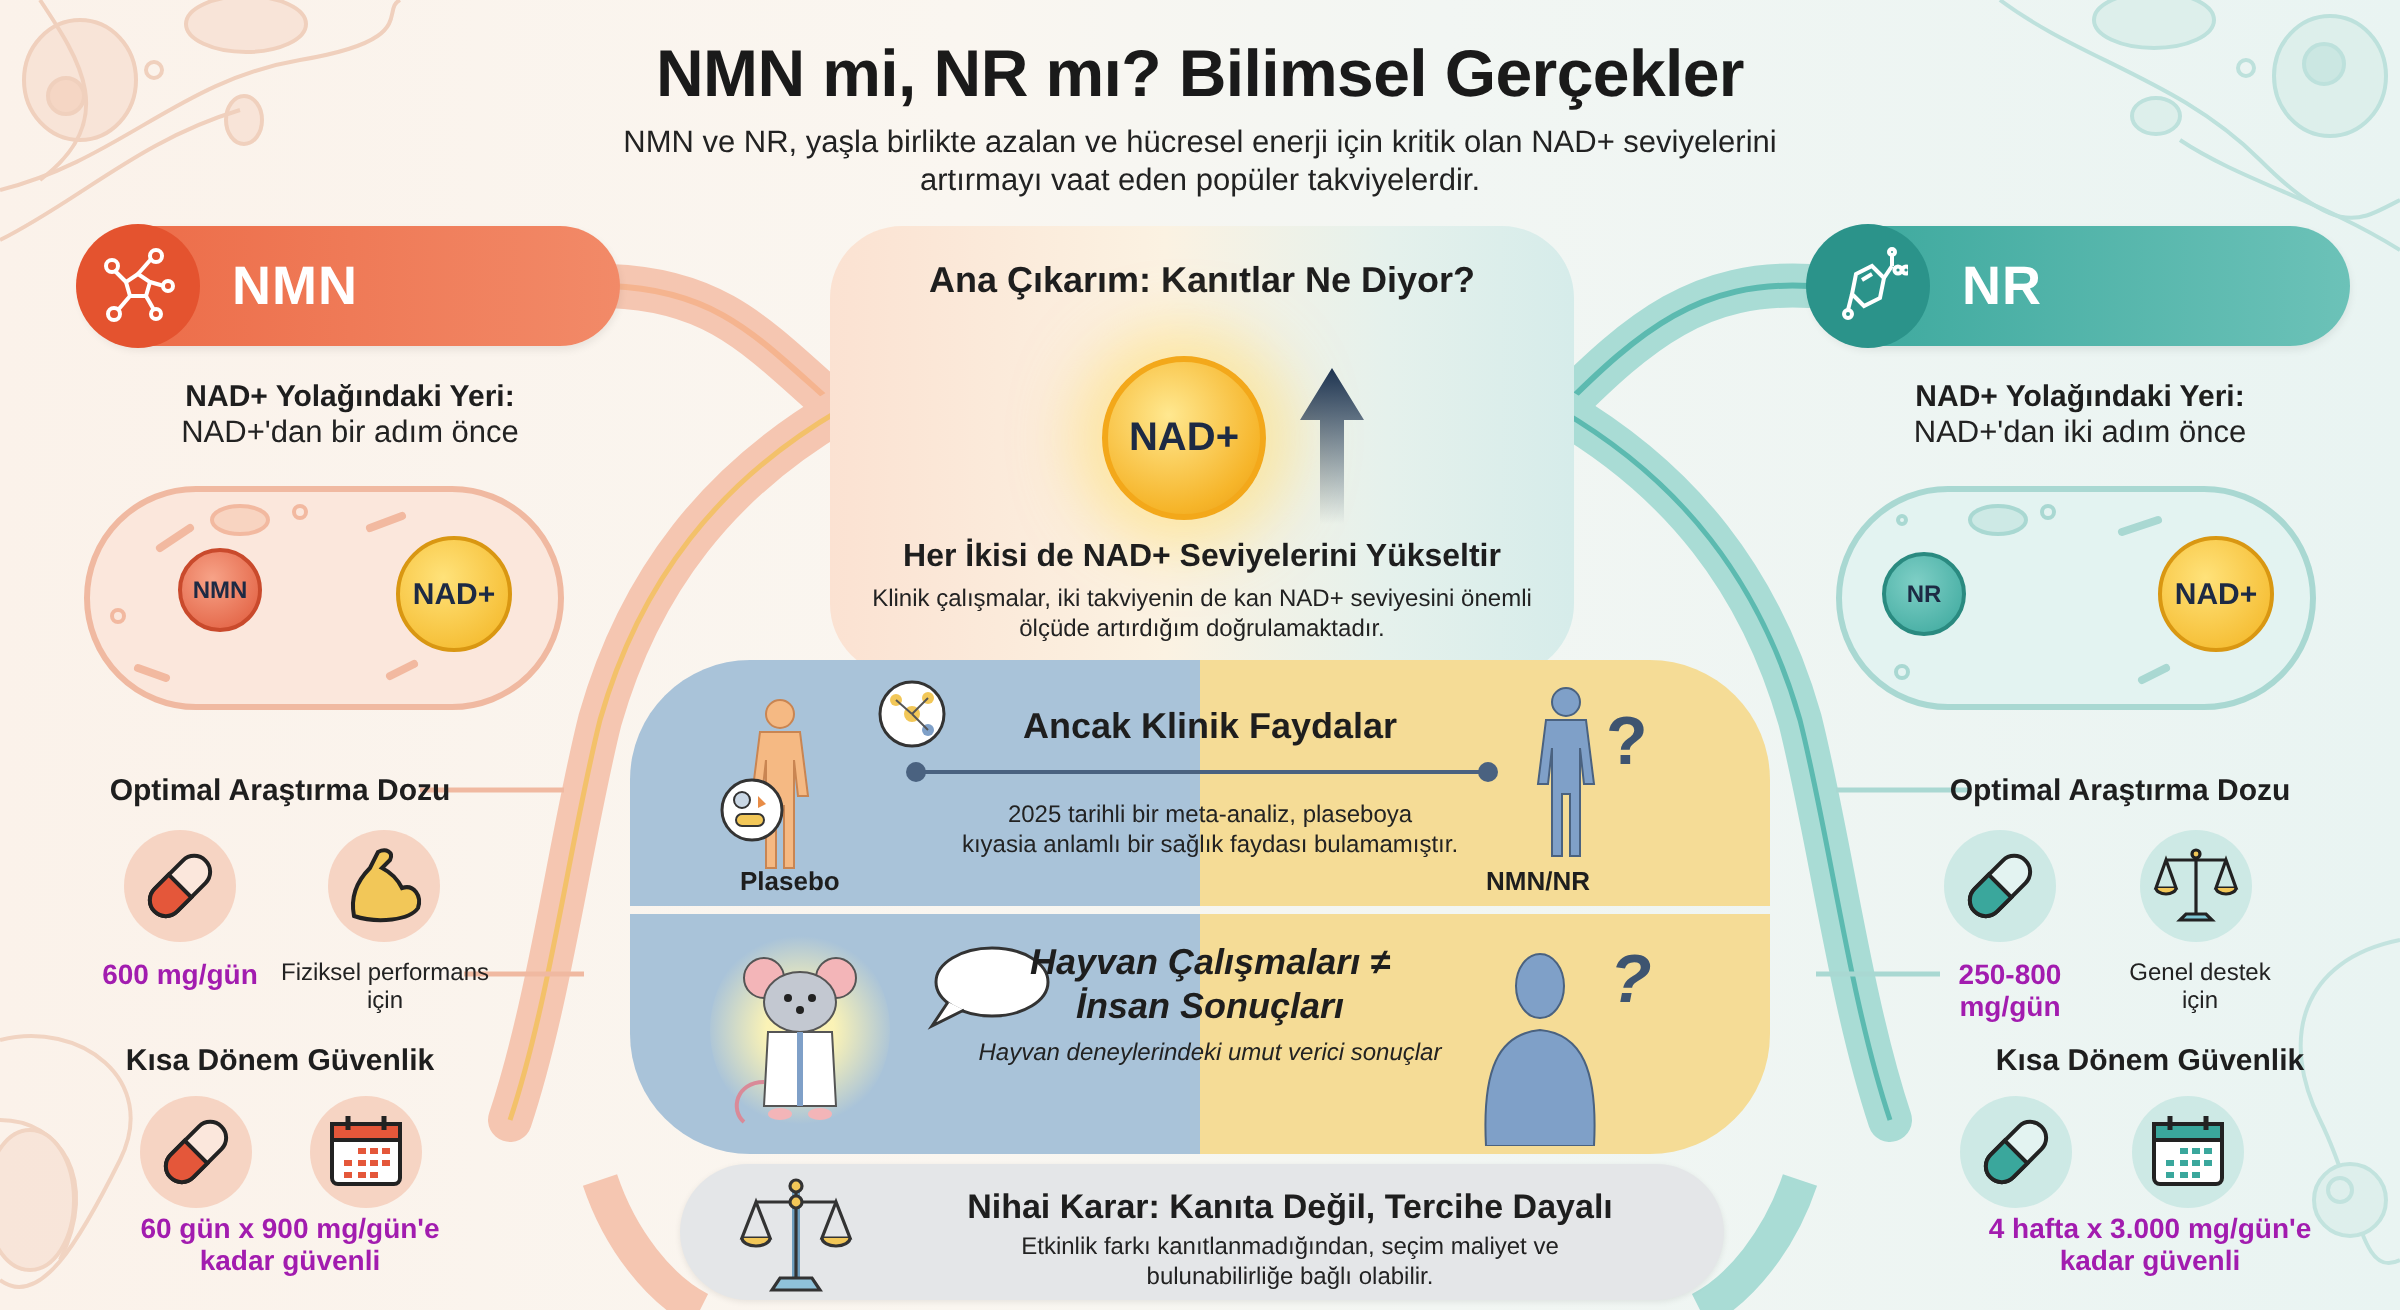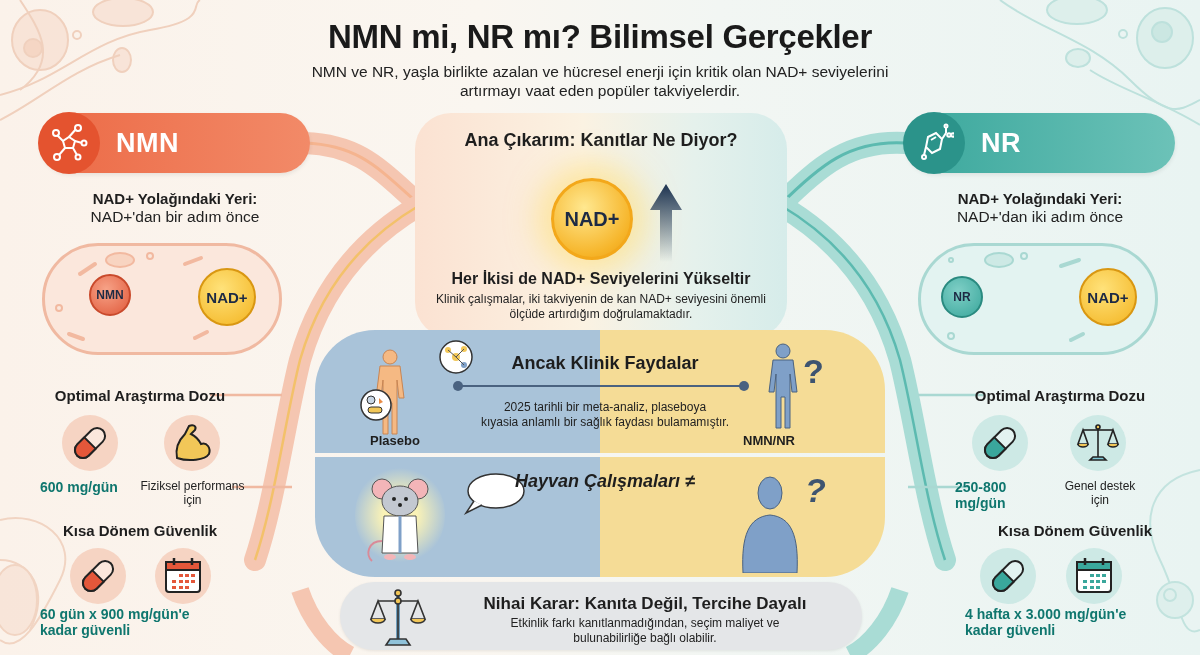--- a/index.html
+++ b/index.html
@@ -55,21 +55,21 @@
   }
   .mol-nmn { width: 42px; height: 42px; background: radial-gradient(circle at 40% 35%, #f7a388, #e0593a); border: 2px solid #c94a2c; font-size: 12px; }
   .mol-nad { width: 58px; height: 58px; background: radial-gradient(circle at 40% 35%, #ffe27a, #f3b421); border: 2px solid #d99712; font-size: 15px; }
   .mol-nr  { width: 42px; height: 42px; background: radial-gradient(circle at 40% 35%, #7fcfc6, #3aa79c); border: 2px solid #2a8a80; font-size: 12px; }
 
   
   .ic-circle { width: 56px; height: 56px; border-radius: 50%; display: flex; align-items: center; justify-content: center; }
   .ic-or { background: #f6d4c3; }
   .ic-te { background: #cde9e5; }
   .icon-cap { font-size: 12px; color: #222; text-align: center; line-height: 14px; }
-  .icon-val { font-size: 14px; font-weight: 700; color: #0f766e; text-align: left; line-height: 16px; }
+  .icon-val { font-size: 14px; font-weight: 700; color: #a21caf; text-align: center; line-height: 16px; }
 
   
   .center-top {
     left: 415px; top: 113px; width: 372px; height: 225px; border-radius: 36px;
     background: linear-gradient(90deg, #fbe2d2 0%, #fbf2e2 45%, #e5f1ec 75%, #d6ecea 100%);
   }
   .ct-title { left: 415px; top: 130px; width: 372px; font-size: 18px; font-weight: 700; text-align: center; color: #1e1e1e; }
   .nad-big {
     left: 551px; top: 178px; width: 82px; height: 82px; border-radius: 50%;
     background: radial-gradient(circle at 40% 35%, #ffe890, #f6b52a 70%, #e99b14);
@@ -402,20 +402,22 @@
     <line x1="40" y1="45" x2="40" y2="82" stroke="#7fa0c8" stroke-width="3"></line>
     <ellipse cx="30" cy="86" rx="6" ry="3" fill="#f3b5b8"></ellipse>
       <ellipse cx="50" cy="86" rx="6" ry="3" fill="#f3b5b8"></ellipse>
     <path d="M22 70 C 8 70, 5 84, 12 90" fill="none" stroke="#d98a98" stroke-width="2"></path>
   </svg>
   <svg class="abs" style="left:145px; top:14px;" width="66" height="46" viewBox="0 0 66 46">
     <ellipse cx="36" cy="20" rx="28" ry="17" fill="#fff" stroke="#333" stroke-width="1.5"></ellipse>
     <path d="M14 30 L 6 42 L 22 34" fill="#fff" stroke="#333" stroke-width="1.5"></path>
   </svg>
   <div class="abs band-h" style="left:195px; top:13px; width:190px;">Hayvan Çalışmaları ≠</div>
+  <div class="abs band-h" style="left:195px; top:35px; width:190px;">İnsan Sonuçları</div>
+  <div class="abs band-p" style="left:140px; top:62px; width:300px;">Hayvan deneylerindeki umut verici sonuçlar</div>
   <svg class="abs" style="left:420px; top:18px;" width="70" height="98" viewBox="0 0 70 98">
     <ellipse cx="35" cy="18" rx="12" ry="16" fill="#7fa0c8" stroke="#4a6280"></ellipse>
     <path d="M8 98 C 6 60, 14 42, 35 40 C 56 42, 64 60, 62 98 Z" fill="#7fa0c8" stroke="#4a6280"></path>
   </svg>
   <div class="abs" style="left:490px; top:14px; font-size:34px; font-weight:700; color:#3e5470;">?</div>
 </div>
 
 <div class="abs verdict"></div>
 <svg class="abs" style="left:368px; top:587px;" width="60" height="62" viewBox="0 0 60 62" fill="none" stroke="#333" stroke-width="1.6">
   <line x1="30" y1="8" x2="30" y2="52" stroke="#6f9fbf" stroke-width="4"></line>

